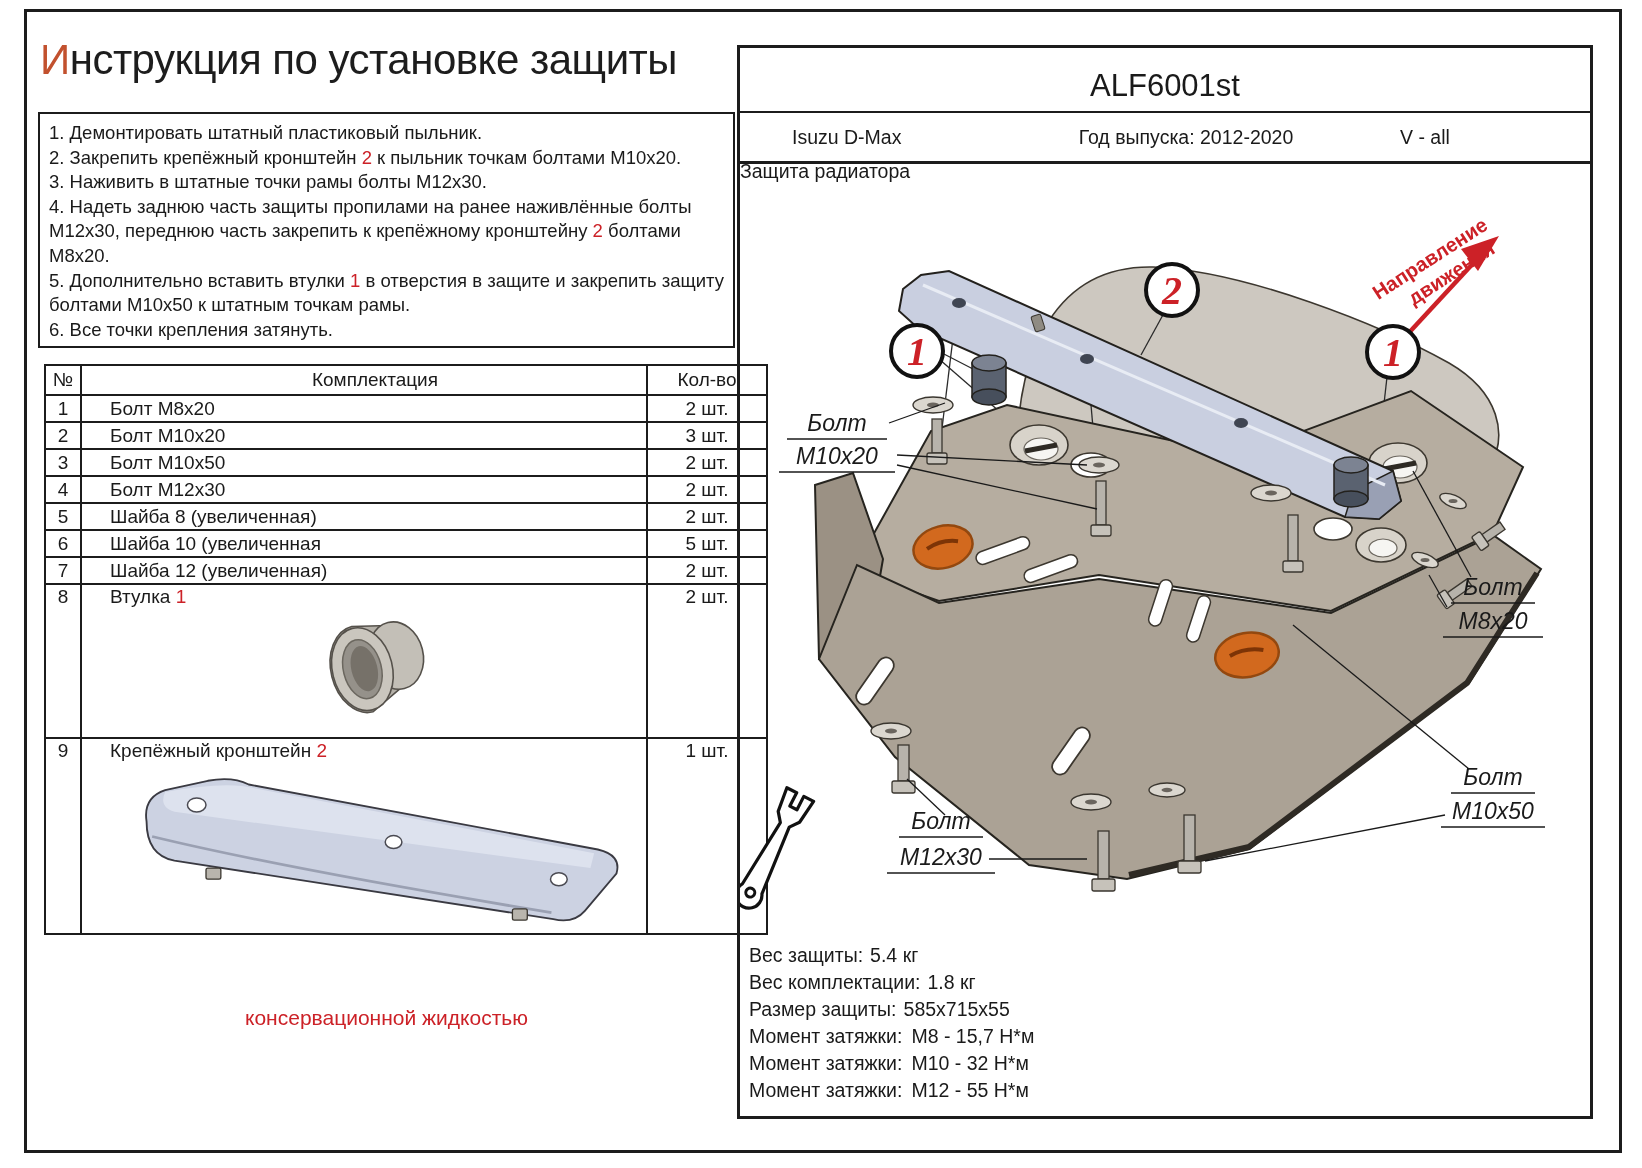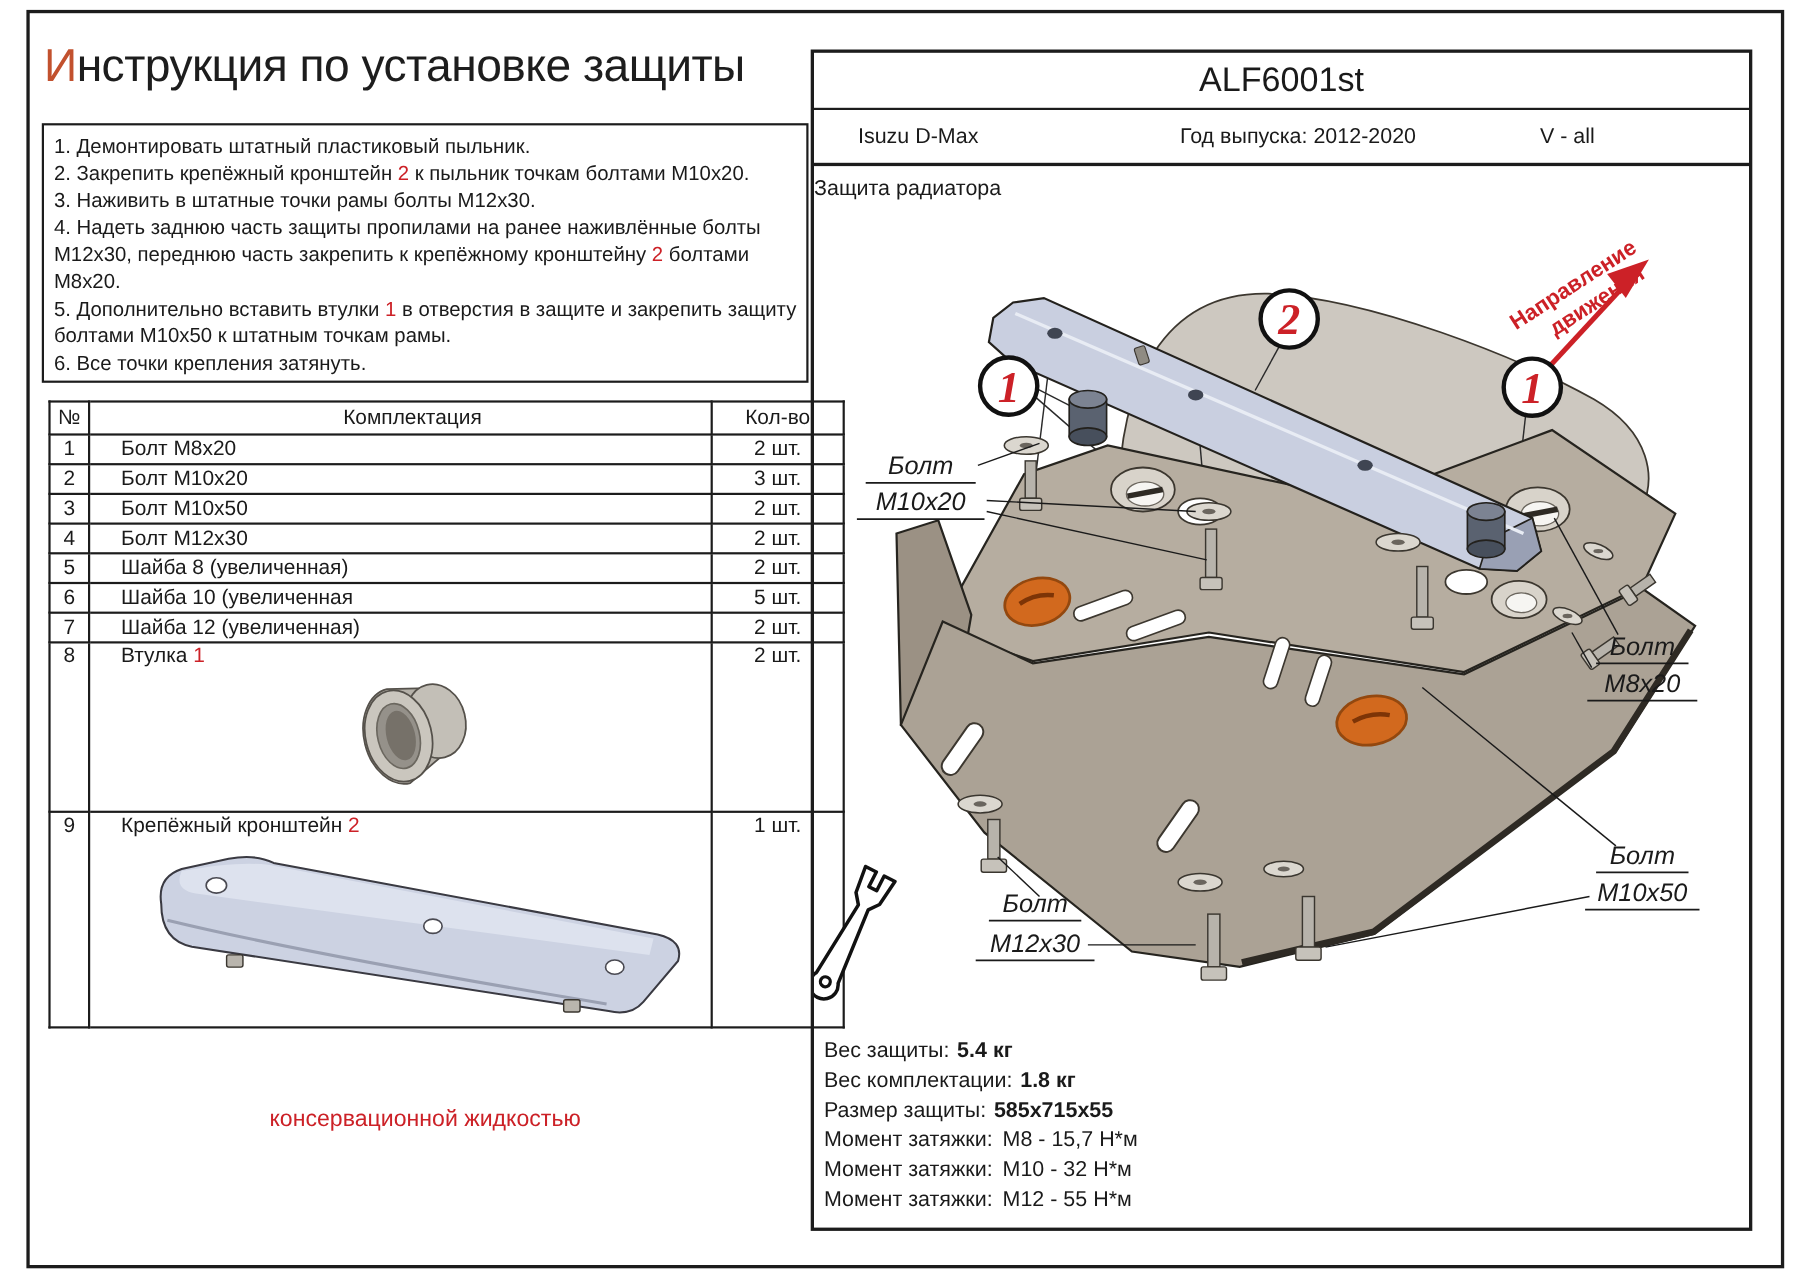--- a/index.html
+++ b/index.html
@@ -29,32 +29,32 @@
   .parts tr.r{height:27px;}
   .parts tr.tall td{vertical-align:top;}
   .img-wrap{text-align:center;margin-top:2px;}
   
   .warning{position:absolute;left:38px;top:1002px;width:697px;text-align:center;
            color:#cc2127;font-size:21px;line-height:31px;}
   
   .panel{position:absolute;left:737px;top:45px;width:856px;height:1074px;
          border:3px solid #1c1c1c;box-sizing:border-box;}
   .panel-code{height:50px;border-bottom:2px solid #1c1c1c;display:flex;align-items:center;
-              justify-content:center;font-size:31px;}
+              justify-content:center;font-size:31px;margin-top:13px;}
   .panel-sub{height:48px;border-bottom:3px solid #1c1c1c;display:flex;align-items:center;
              font-size:19.5px;}
-  .panel-sub .veh{padding-left:40px;width:240px;}
+  .panel-sub .veh{padding-left:52px;width:240px;}
   .panel-sub .yr{flex:1;text-align:center;}
   .panel-sub .eng{width:190px;text-align:left;padding-left:60px;}
   .draw-title{position:absolute;left:0;top:112px;width:100%;text-align:left;
               font-size:19.5px;}
   .diagram-svg{position:absolute;left:0;top:102px;width:850px;height:966px;}
   
   .specs{position:absolute;left:9px;top:894px;font-size:19.5px;line-height:27px;}
-  .specs .sv{font-weight:bold;margin-left:7px;}
+  .specs .sv{font-weight:normal;margin-left:7px;}
   .specs .plain .sv{font-weight:normal;margin-left:9px;}
   
   .footer-note{position:absolute;right:104px;top:1128px;font-size:11.5px;color:#9b9b9b;}
   
   .callout{font-style:italic;font-size:23px;fill:#1a1a1a;text-anchor:middle;
            font-family:"Liberation Sans",sans-serif;}
   .balloon-num{font-family:"Liberation Serif",serif;font-style:italic;font-weight:bold;
                font-size:40px;fill:#cc2127;text-anchor:middle;}
   .dir-text{fill:#cc2127;font-weight:bold;font-size:20px;text-anchor:middle;
             font-family:"Liberation Sans",sans-serif;}

